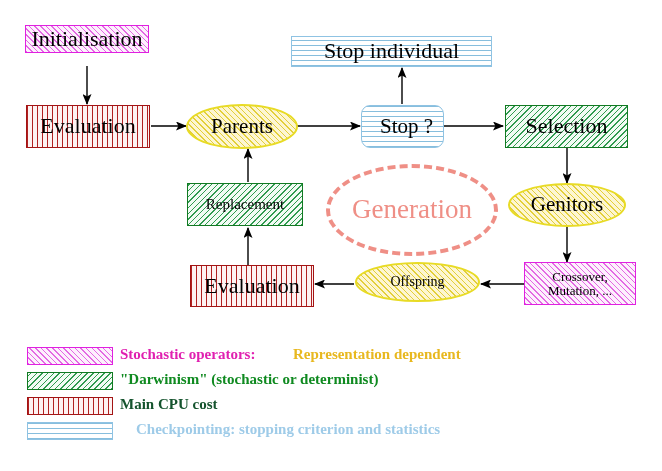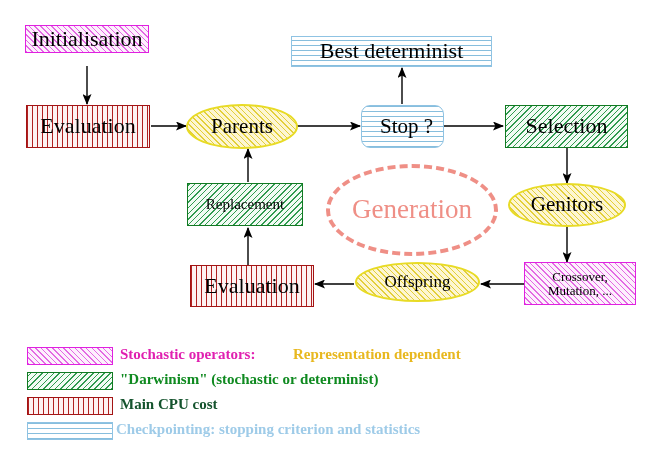--- a/index.html
+++ b/index.html
@@ -122,45 +122,45 @@
       <line x1="248" y1="182" x2="248" y2="149"></line>
     </g>
   </svg>
 
   <div class="node hatch-magenta" style="left:25px; top:25px; width:124px; height:28px; font-size:22px;">Initialisation</div>
 
   <div class="node hatch-red" style="left:26px; top:105px; width:124px; height:43px; font-size:22px;">Evaluation</div>
 
   <div class="node hatch-yellowell" style="left:186px; top:104px; width:112px; height:45px; font-size:21px;">Parents</div>
 
-  <div class="node hatch-blue" style="left:291px; top:36px; width:201px; height:31px; font-size:22px;">Best determinist</div>
+  <div class="node hatch-blue" style="left:291px; top:36px; width:201px; height:31px; font-size:22px;">Stop individual</div>
 
   <div class="node hatch-blue rounded" style="left:361px; top:105px; width:83px; height:43px; font-size:21px;">Stop ?</div>
 
   <div class="node hatch-yellowell" style="left:508px; top:183px; width:118px; height:44px; font-size:21px;">Genitors</div>
 
   <div class="node hatch-green" style="left:505px; top:105px; width:123px; height:43px; font-size:22px;">Selection</div>
 
   <div class="node hatch-magenta" style="left:524px; top:262px; width:112px; height:43px; font-size:13px;">Crossover,
 Mutation, ...</div>
 
-  <div class="node hatch-yellowell" style="left:355px; top:262px; width:125px; height:40px; font-size:17px;">Offspring</div>
+  <div class="node hatch-yellowell" style="left:355px; top:262px; width:125px; height:40px; font-size:14px;">Offspring</div>
 
   <div class="node hatch-red" style="left:190px; top:265px; width:124px; height:42px; font-size:22px;">Evaluation</div>
 
   <div class="node hatch-green" style="left:187px; top:183px; width:116px; height:43px; font-size:15px;">Replacement</div>
 
   <div class="node dashed-ellipse" style="left:326px; top:164px; width:172px; height:92px; font-size:27px;">Generation</div>
 
   <div class="legend-swatch hatch-magenta" style="left:27px; top:347px;"></div>
   <div class="legend-text lt-magenta" style="left:120px; top:346px;">Stochastic operators:</div>
   <div class="legend-text lt-gold" style="left:293px; top:346px;">Representation dependent</div>
 
   <div class="legend-swatch hatch-green" style="left:27px; top:372px;"></div>
   <div class="legend-text lt-green" style="left:120px; top:371px;">"Darwinism" (stochastic or determinist)</div>
 
   <div class="legend-swatch hatch-red" style="left:27px; top:397px;"></div>
   <div class="legend-text lt-red" style="left:120px; top:396px;">Main CPU cost</div>
 
   <div class="legend-swatch hatch-blue" style="left:27px; top:422px;"></div>
-  <div class="legend-text lt-blue" style="left:116px; top:421px;">Checkpointing: stopping criterion and statistics</div>
+  <div class="legend-text lt-blue" style="left:136px; top:421px;">Checkpointing: stopping criterion and statistics</div>
 
 </div>
 
 </body></html>

